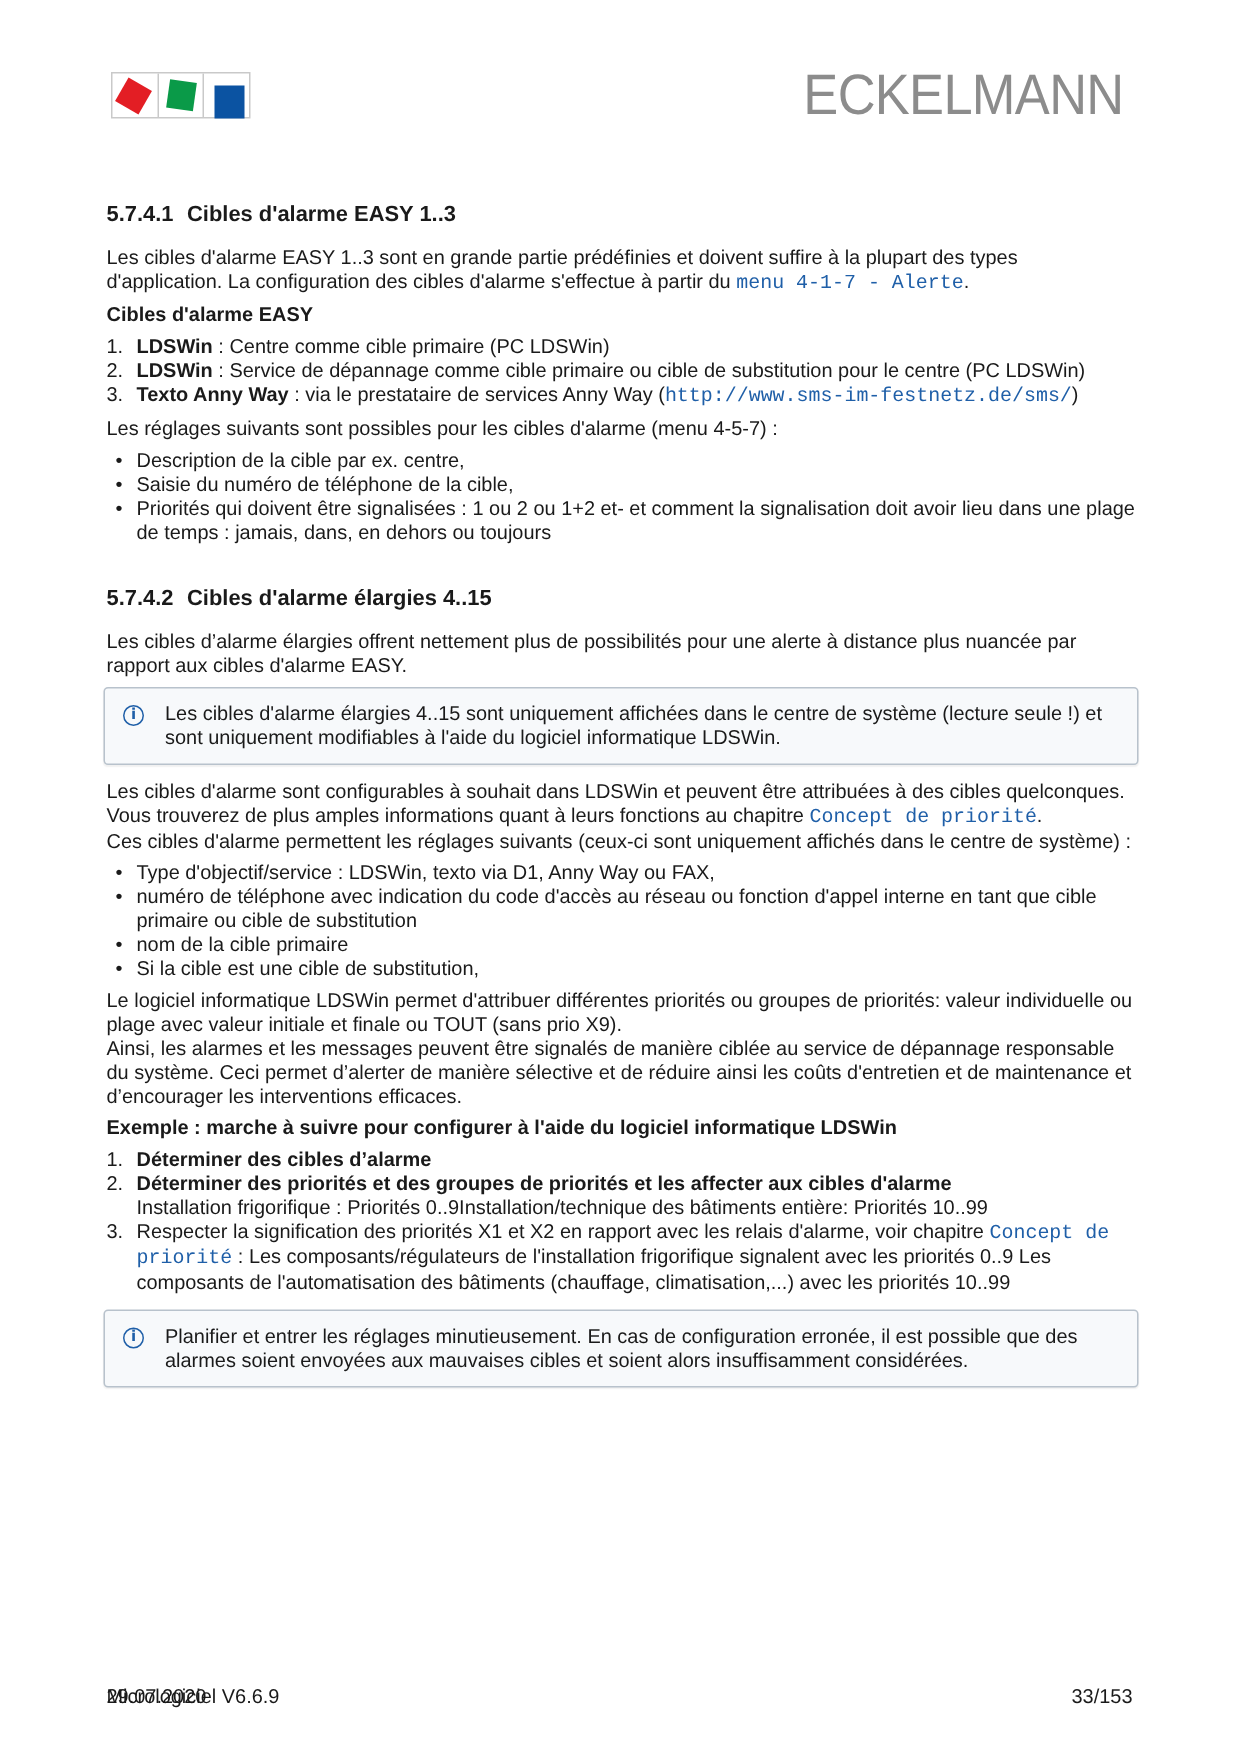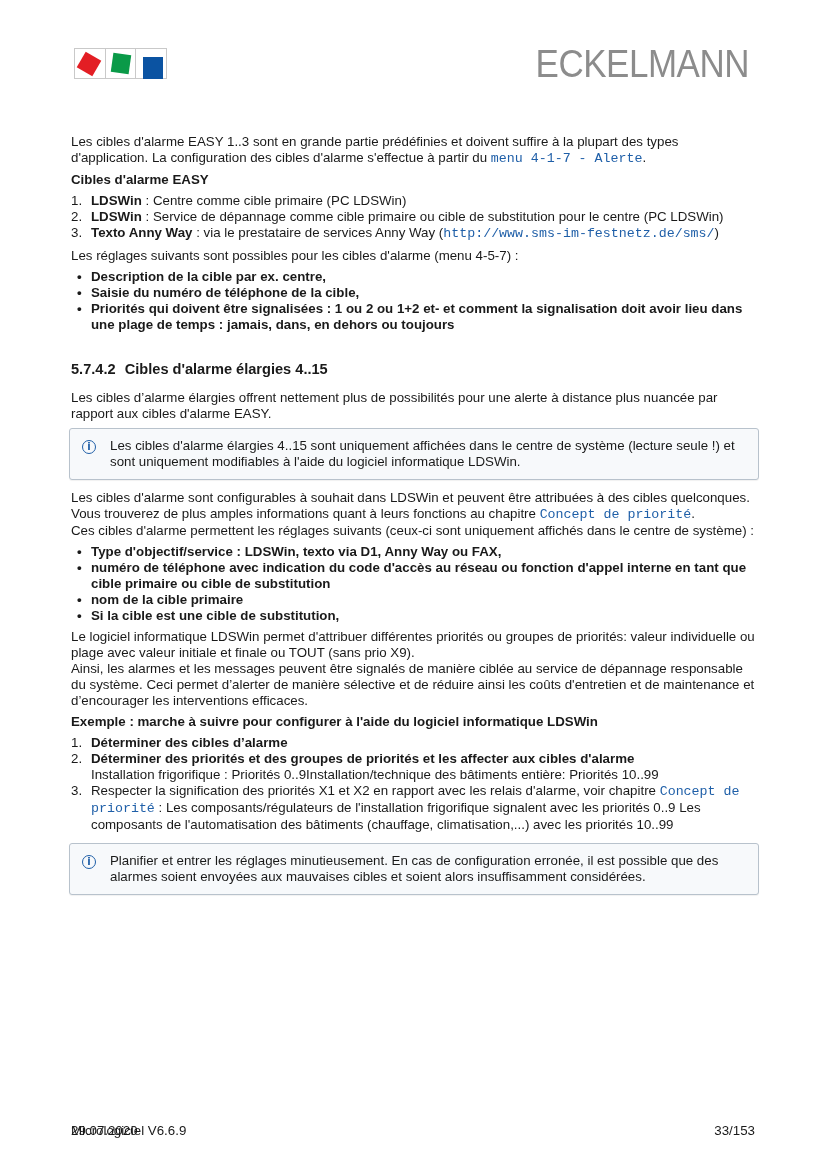--- a/index.html
+++ b/index.html
@@ -50,21 +50,21 @@
     font-size: 14.6px; font-weight: bold; line-height: 18px;
     margin-bottom: 12px;
   }
   h2 .num { margin-right: 5px; }
   p { margin-bottom: 5px; }
   .subhead { font-weight: bold; margin-bottom: 5px; }
   ol { list-style: none; margin-bottom: 6px; }
   ol li { position: relative; padding-left: 20px; }
   ol li .n { position: absolute; left: 0; top: 0; }
   ul { list-style: none; margin-bottom: 5px; }
-  ul li { position: relative; padding-left: 20px; font-weight: bold; }
+  ul li { position: relative; padding-left: 20px; }
   ul li::before {
     content: "•"; position: absolute; left: 6px; top: 0;
   }
   .spacer-24 { height: 22px; }
   .infobox {
     border: 1px solid #b8c2cc;
     border-radius: 3px;
     background: #f7f9fb;
     padding: 9px 12px 9px 40px;
     position: relative;
@@ -99,20 +99,24 @@
       <div class="sq-green"></div>
     </div>
   <div class="cell">
       <div class="sq-blue"></div>
     </div>
 </div>
 <div class="brand">ECKELMANN</div>
 
 <div class="content">
 
+  <h2>
+    <span class="num">5.7.4.1</span>
+    <span>Cibles d'alarme EASY 1..3</span>
+  </h2>
   <p>
     <span>Les cibles d'alarme EASY 1..3 sont en grande partie prédéfinies et doivent suffire à la plupart des types d'application. La configuration des cibles d'alarme s'effectue à partir du </span><a class="link">menu 4-1-7 - Alerte</a><span>.</span>
   </p>
   <div class="subhead">Cibles d'alarme EASY</div>
   <ol>
     <li>
       <span class="n">1.</span><b>LDSWin</b><span> : Centre comme cible primaire (PC LDSWin)</span>
     </li>
     <li>
       <span class="n">2.</span><b>LDSWin</b><span> : Service de dépannage comme cible primaire ou cible de substitution pour le centre (PC LDSWin)</span>

